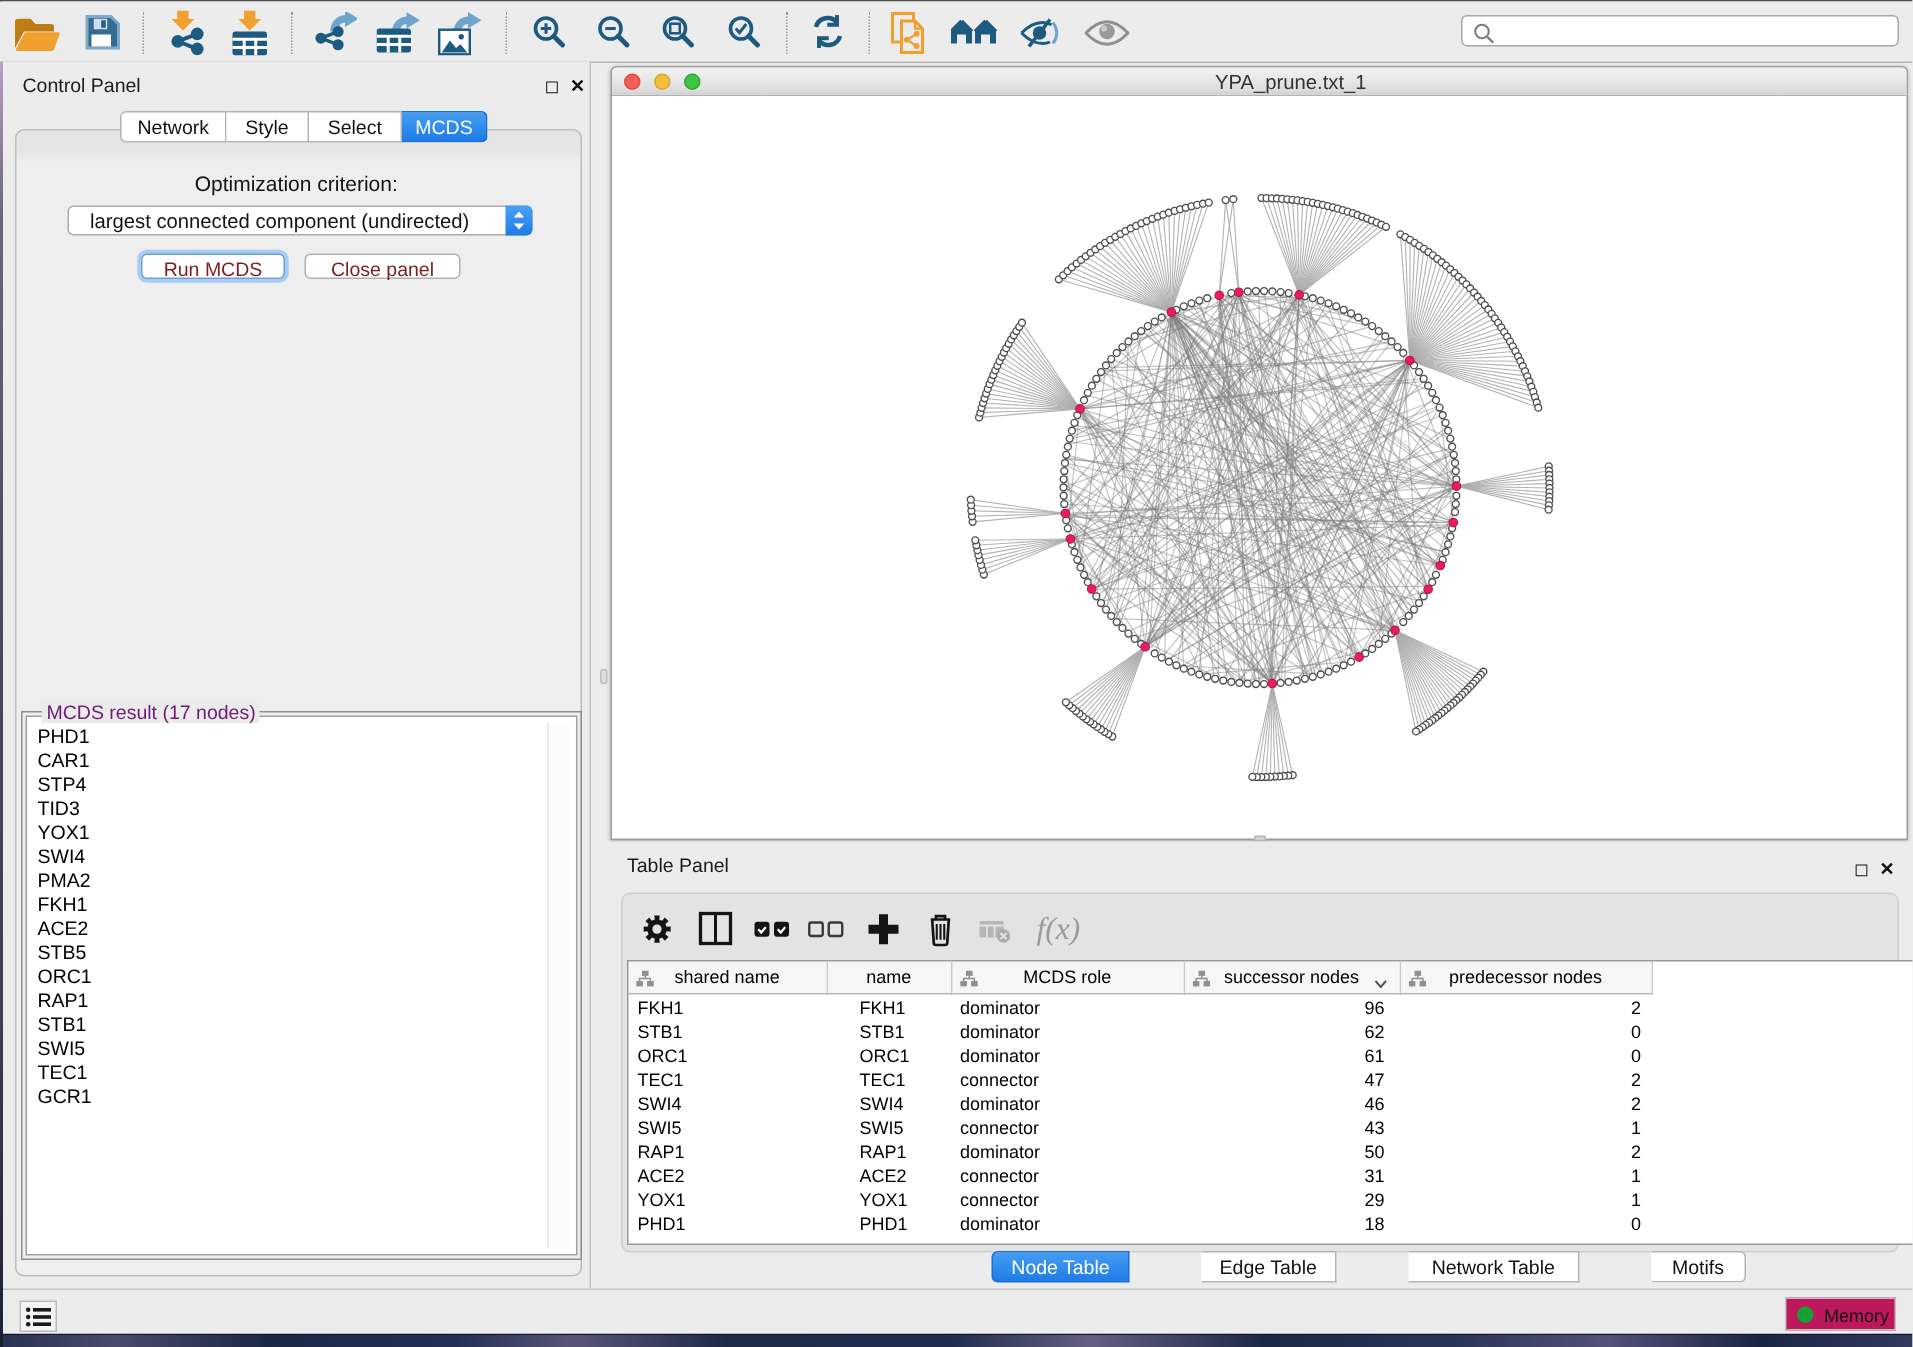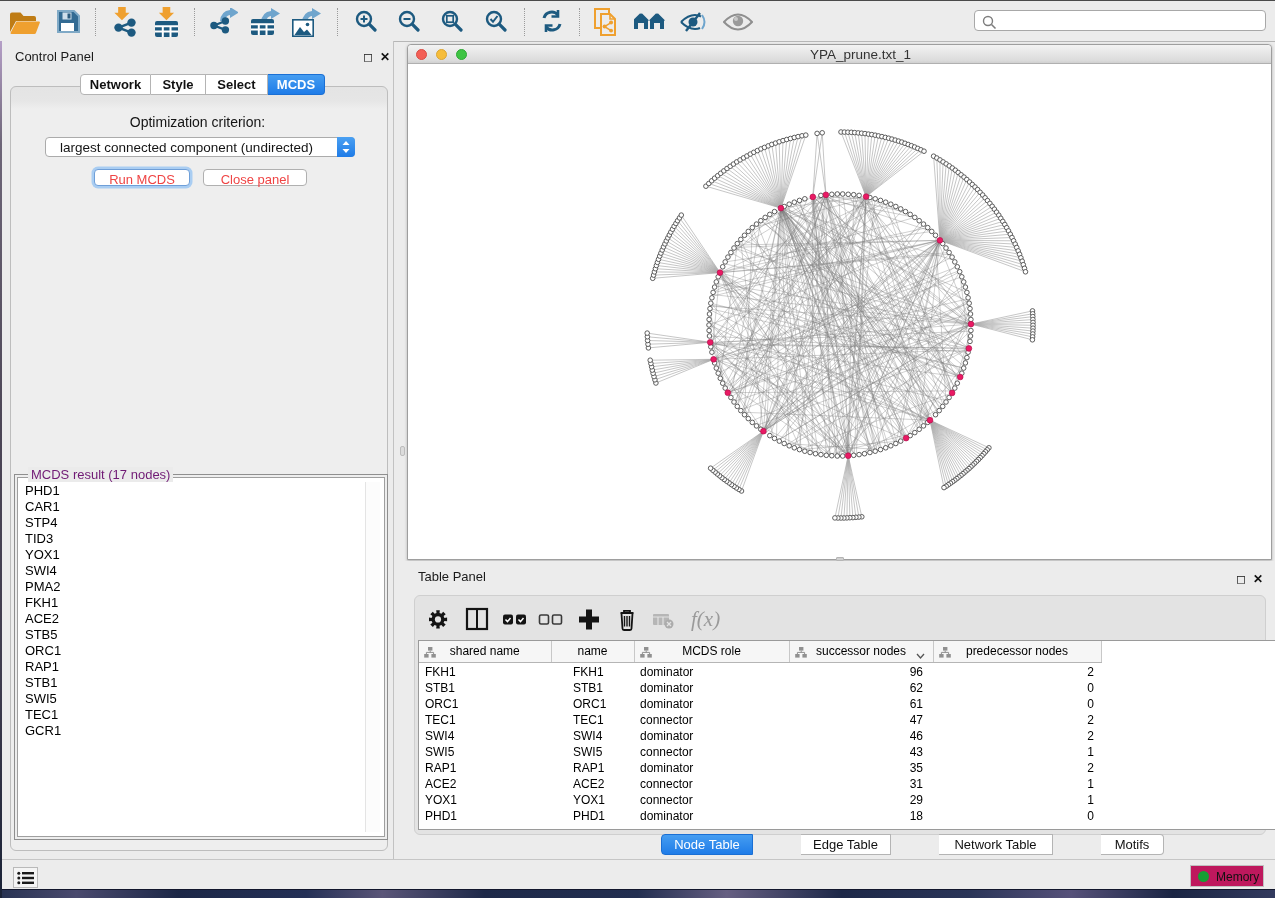--- a/index.html
+++ b/index.html
@@ -18,38 +18,38 @@
 #toolbar { left:1px; top:1px; width:1274px; height:41px; background:#ececec; border-bottom:1px solid #b6b6b6; }
 .sep { position:absolute; top:7px; height:28px; width:0; border-left:1px dotted #9a9a9a; }
 #searchbox { position:absolute; left:973px; top:9px; width:292px; height:21px; background:#fff;
   border:1px solid #a8a8a8; border-radius:4px; }
 #searchbox svg { position:absolute; left:7px; top:4px; }
 
 
 #cpanel { left:2px; top:41px; width:392px; height:818px; background:#ececec; border-right:1px solid #c2c2c2; }
 #cp-title { position:absolute; left:13px; top:8px; font-size:13px; color:#1b1b1b; }
 .winbtns { position:absolute; top:11px; font-size:12px; color:#111; line-height:10px; }
-#cp-tabs { position:absolute; left:78px; top:33px; height:21px; display:flex; font-size:13px; color:#111;font-weight:bold; }
+#cp-tabs { position:absolute; left:78px; top:33px; height:21px; display:flex; font-size:13px; color:#111; }
 #cp-tabs .tab:nth-child(1){width:71px;} #cp-tabs .tab:nth-child(2){width:55px;}
 #cp-tabs .tab:nth-child(3){width:62px;} #cp-tabs .tab:nth-child(4){width:57px;}
 .tab { border:1px solid #b4b4b4; border-left:none; background:#fff; padding-top:2px;
   height:21px; text-align:center; box-sizing:border-box; }
 .tab:first-child { border-left:1px solid #b4b4b4; border-radius:4px 0 0 4px; }
 .tab.sel { background:linear-gradient(180deg,#459df1 0%,#1f7ce8 100%); color:#fff;
   border-color:#1a6fd4; border-radius:0 4px 4px 0; }
 #cp-box { position:absolute; left:8px; top:45px; width:378px; height:765px;
   border:1px solid #bdbdbd; border-radius:6px; background:linear-gradient(180deg,#e4e4e4 0px,#e6e6e6 14px,#eeeeee 22px,#eeeeee 100%); }
 #opt-label { position:absolute; left:0; width:100%; top:73px; text-align:center; font-size:14px; color:#141414; }
 #dropdown { position:absolute; left:43px; top:96px; width:310px; height:20px; background:#fff;
   border:1px solid #ababab; border-radius:4px; font-size:13.5px; color:#141414; }
 #dropdown span.txt { position:absolute; left:14px; top:2px; }
 #dd-btn { position:absolute; right:-1px; top:-1px; width:18px; height:20px; border-radius:0 4px 4px 0;
   background:linear-gradient(180deg,#4aa0f2 0%,#1e7be7 100%); }
 .btn { position:absolute; top:128px; height:17px; background:#fff; border:1px solid #b0b0b0;
-  border-radius:4px; font-size:13px; color:#ef4444; text-align:center; padding-top:2px; }
+  border-radius:4px; font-size:13px; color:#7f1d1d; text-align:center; padding-top:2px; }
 #btn-run { left:92px; width:96px; box-shadow:0 0 0 2.5px #a9cdf2; border-color:#6f9fd8; }
 #btn-close { left:201px; width:104px; }
 #mcds-box { position:absolute; left:12px; top:426px; width:374px; height:373px; }
 #mcds-box .legend { position:absolute; left:14px; top:0px; background:#ebebeb; padding:0 3px;
   font-size:13px; color:#701a75; z-index:2; }
 #mcds-border { position:absolute; left:0; top:7px; width:100%; height:366px; border:1px solid #8f8f8f; box-sizing:border-box; }
 #mcds-list { position:absolute; left:3px; top:10px; right:3px; height:360px; background:#fff;
   border:1px solid #9f9f9f; font-size:13px; color:#000; box-sizing:border-box; }
 #mcds-list ul { list-style:none; padding:5px 0 0 7px; }
 #mcds-list li { height:16px; line-height:16px; }
@@ -1250,21 +1250,21 @@
             <td style="padding-left:22px">SWI5</td>
             <td>connector</td>
             <td class="num" style="padding-right:10px">43</td>
             <td class="num" style="padding-right:7px">1</td>
             <td></td>
           </tr>
           <tr>
             <td>RAP1</td>
             <td style="padding-left:22px">RAP1</td>
             <td>dominator</td>
-            <td class="num" style="padding-right:10px">35</td>
+            <td class="num" style="padding-right:10px">50</td>
             <td class="num" style="padding-right:7px">2</td>
             <td></td>
           </tr>
           <tr>
             <td>ACE2</td>
             <td style="padding-left:22px">ACE2</td>
             <td>connector</td>
             <td class="num" style="padding-right:10px">31</td>
             <td class="num" style="padding-right:7px">1</td>
             <td></td>

